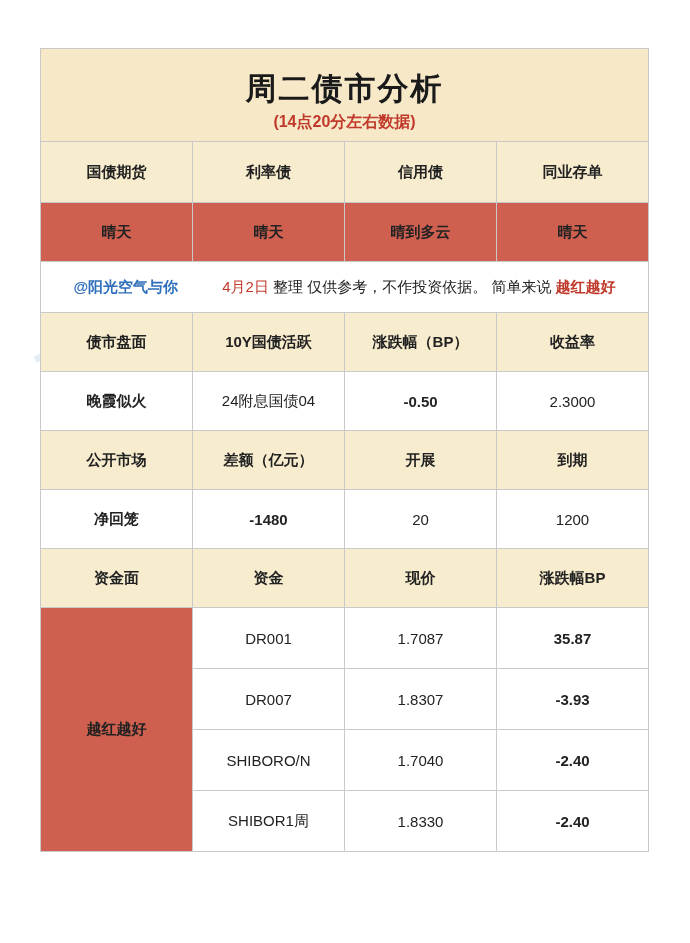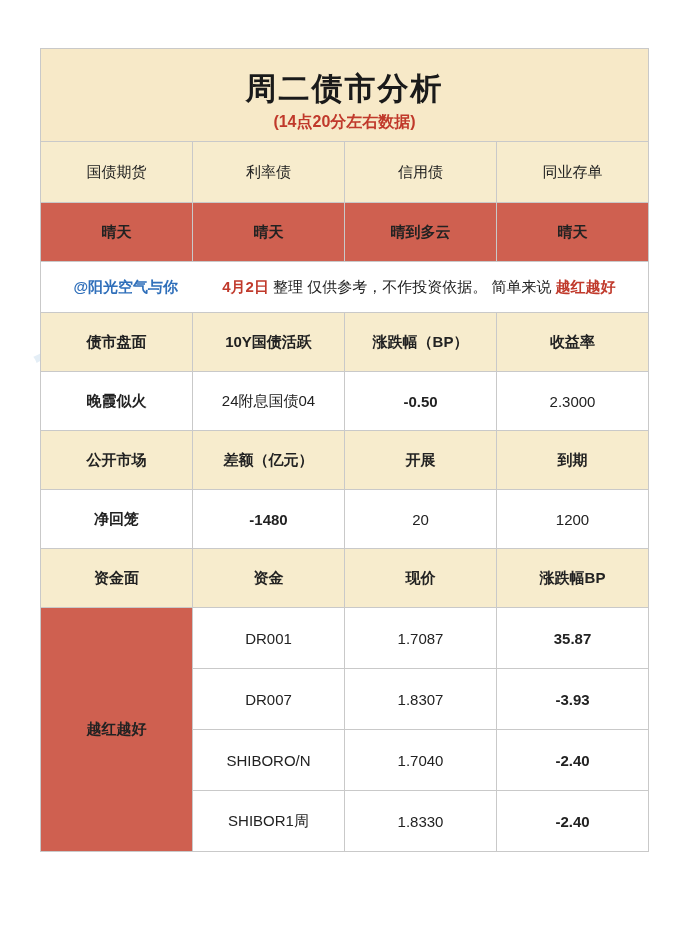--- a/index.html
+++ b/index.html
@@ -74,42 +74,42 @@
     font-size: 16px;
     font-weight: bold;
     color: #c0392b;
     line-height: 26px;
   }
   
   .hdr {
     background: #f7eccd;
     height: 60px;
     font-size: 17px;
-    font-weight: normal;
+    font-weight: bold;
     color: #1a1a1a;
   }
   
   .red {
     background: #cf6050;
     color: #ffffff;
     font-weight: bold;
     height: 58px;
     font-size: 17px;
     margin-left: 24px;
   }
   
   .note {
     background: #ffffff;
     height: 50px;
     font-size: 13px;
     color: #333333;
     text-align: center;
   }
   .note .blue { color: #2f6fba; font-weight: bold; }
-  .note .red-t { color: #c0392b; font-weight: bold; margin-left: 40px; }
+  .note .red-t { color: #c0392b; font-weight: normal; margin-left: 40px; }
   .note .red-b { color: #c0392b; font-weight: bold; }
   
   .sec {
     background: #f7eccd;
     height: 58px;
     font-size: 16px;
     font-weight: bold;
     color: #1a1a1a;
     margin-left: 20px;
   }

